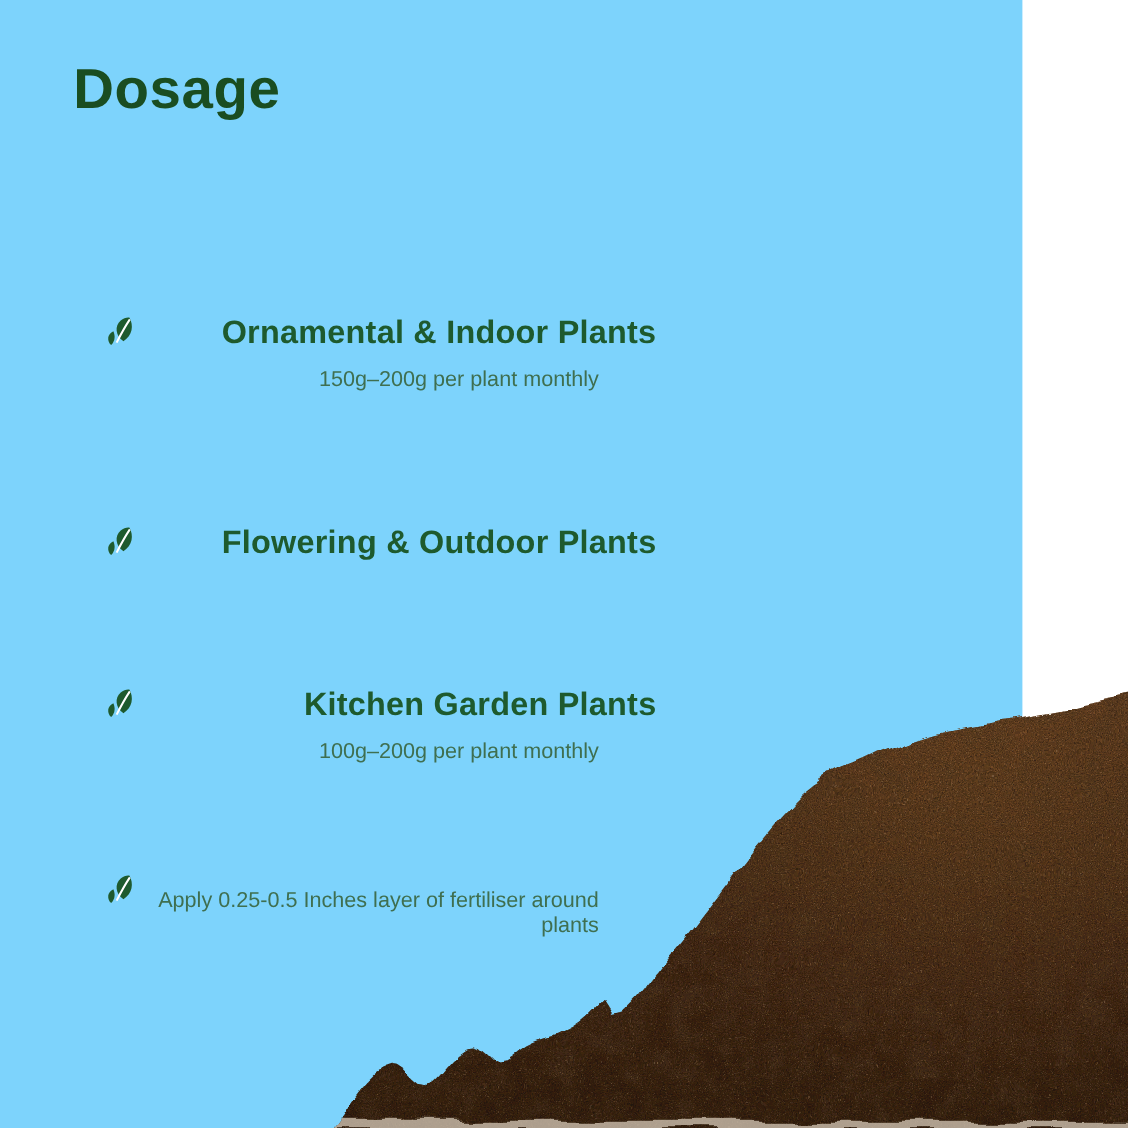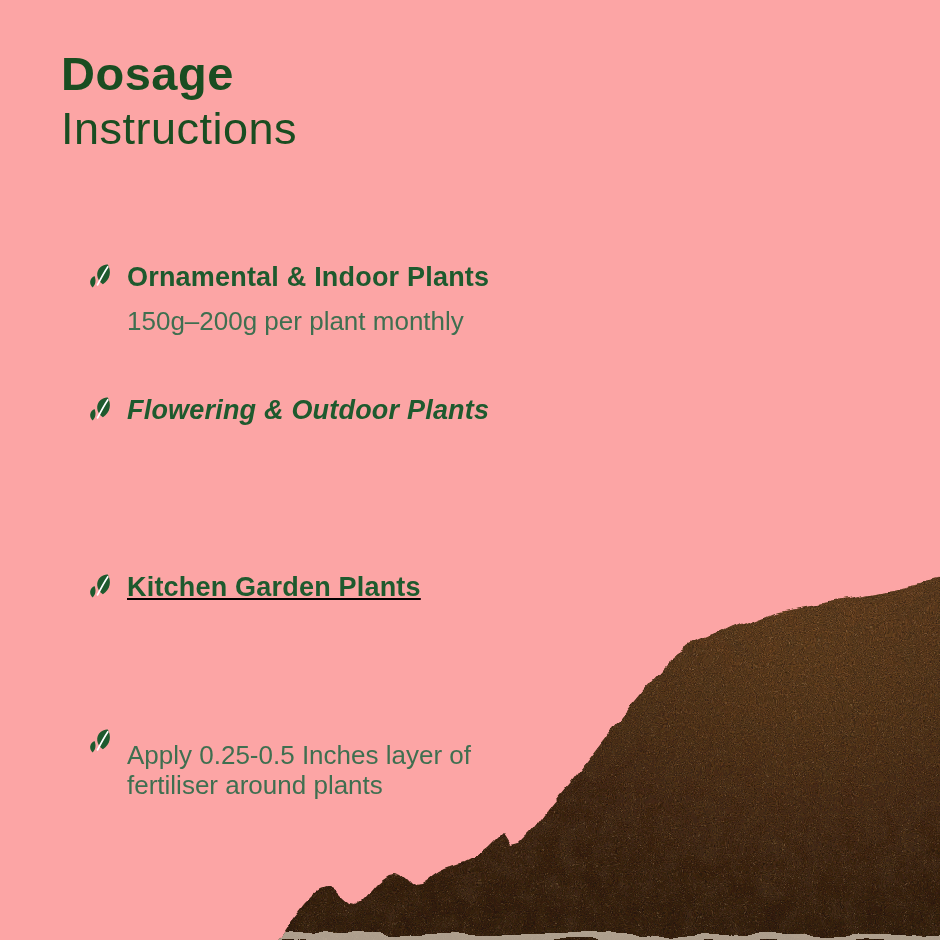--- a/index.html
+++ b/index.html
@@ -11,23 +11,23 @@
     overflow: hidden;
     font-family: "Liberation Sans", sans-serif;
   }
   :root {
     --title-color: #1a4d21;
     --heading-color: #1e5a2e;
     --detail-color: #3f6f50;
   }
   .canvas {
     position: relative;
-    width: 940px;
+    width: 852px;
     height: 940px;
-    background: #fca5a5;
+    background: #7dd3fc;
   }
   .soil-wrap {
     position: absolute;
     inset: 0;
     z-index: 0;
   }
   .content {
     position: absolute;
     inset: 0;
     z-index: 1;
@@ -50,44 +50,45 @@
     font-weight: 400;
     letter-spacing: 0.5px;
     color: var(--title-color);
     white-space: nowrap;
   }
   .item {
     position: absolute;
     left: 88px;
   }
   .item-1 { top: 262px; }
-  .item-2 { top: 395px; font-style: italic; }
-  .item-3 { top: 572px; text-decoration: underline; }
+  .item-2 { top: 437px; }
+  .item-3 { top: 572px; }
   .item-4 { top: 727px; }
   .leaf {
     position: absolute;
     left: 0;
     top: 2px;
     width: 24px;
     height: 24px;
   }
   .item-text {
     margin-left: 39px;
     width: 420px;
+    text-align: right;
   }
   .item-heading {
     font-size: 27px;
     font-weight: 700;
     letter-spacing: 0.2px;
     color: var(--heading-color);
     white-space: nowrap;
   }
   .item-detail {
     margin-top: 13px;
-    font-size: 26px;
+    font-size: 18px;
     font-weight: 400;
     line-height: 1.16;
     color: var(--detail-color);
     max-width: 372px;
   }
 </style>
 </head>
 <body>
 
 <div class="canvas">
@@ -135,21 +136,20 @@
           <rect x="260" y="540" width="700" height="420" filter="url(#grainDark)" opacity="0.5"></rect>
           <rect x="260" y="540" width="700" height="420" filter="url(#grainLight)" opacity="0.45"></rect>
           <rect x="260" y="934" width="700" height="7" fill="#cdbfae" opacity="0.8"></rect>
         </g>
       </g>
     </svg>
   </div>
 
   <div class="content">
     <div class="title-line1">Dosage</div>
-    <div class="title-line2">Instructions</div>
 
     <div class="item item-1">
       <svg class="leaf" viewBox="0 0 24 24">
         <path d="M19.8,0.6 C23.6,7.2 22.4,15.6 14.9,20.3 C8.2,16 7.3,7.4 12.6,3.1 C14.8,1.3 17.8,0.2 19.8,0.6 Z" fill="#1e5a2e"></path>
         <path d="M9.2,21.5 C12.5,15 16,8.5 20.2,2.2" stroke="#ffffff" stroke-width="1.7" fill="none"></path>
         <path d="M4.6,23.6 C0.8,20.2 1.4,14.2 6.5,12.1 C8.3,16.4 7.7,20.6 4.6,23.6 Z" fill="#1e5a2e"></path>
       </svg>
       <div class="item-text">
         <div class="item-heading">Ornamental &amp; Indoor Plants</div>
         <div class="item-detail">150g–200g per plant monthly</div>
@@ -168,20 +168,21 @@
     </div>
 
     <div class="item item-3">
       <svg class="leaf" viewBox="0 0 24 24">
         <path d="M19.8,0.6 C23.6,7.2 22.4,15.6 14.9,20.3 C8.2,16 7.3,7.4 12.6,3.1 C14.8,1.3 17.8,0.2 19.8,0.6 Z" fill="#1e5a2e"></path>
         <path d="M9.2,21.5 C12.5,15 16,8.5 20.2,2.2" stroke="#ffffff" stroke-width="1.7" fill="none"></path>
         <path d="M4.6,23.6 C0.8,20.2 1.4,14.2 6.5,12.1 C8.3,16.4 7.7,20.6 4.6,23.6 Z" fill="#1e5a2e"></path>
       </svg>
       <div class="item-text">
         <div class="item-heading">Kitchen Garden Plants</div>
+        <div class="item-detail">100g–200g per plant monthly</div>
       </div>
     </div>
 
     <div class="item item-4">
       <svg class="leaf" viewBox="0 0 24 24">
         <path d="M19.8,0.6 C23.6,7.2 22.4,15.6 14.9,20.3 C8.2,16 7.3,7.4 12.6,3.1 C14.8,1.3 17.8,0.2 19.8,0.6 Z" fill="#1e5a2e"></path>
         <path d="M9.2,21.5 C12.5,15 16,8.5 20.2,2.2" stroke="#ffffff" stroke-width="1.7" fill="none"></path>
         <path d="M4.6,23.6 C0.8,20.2 1.4,14.2 6.5,12.1 C8.3,16.4 7.7,20.6 4.6,23.6 Z" fill="#1e5a2e"></path>
       </svg>
       <div class="item-text">

